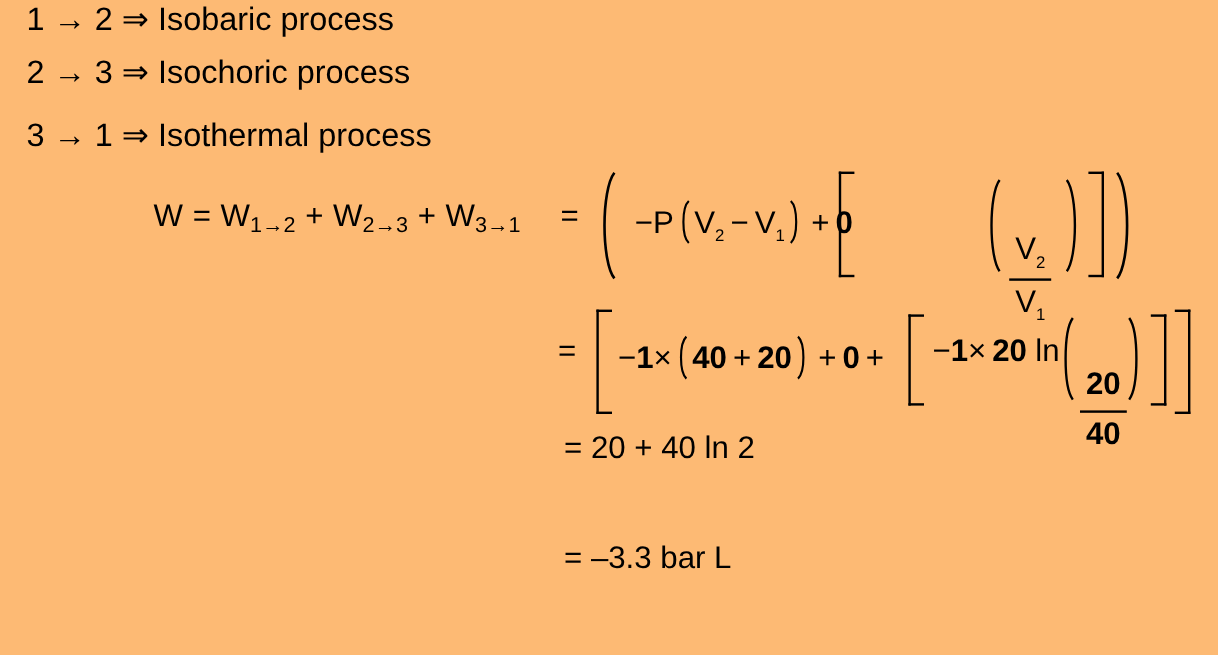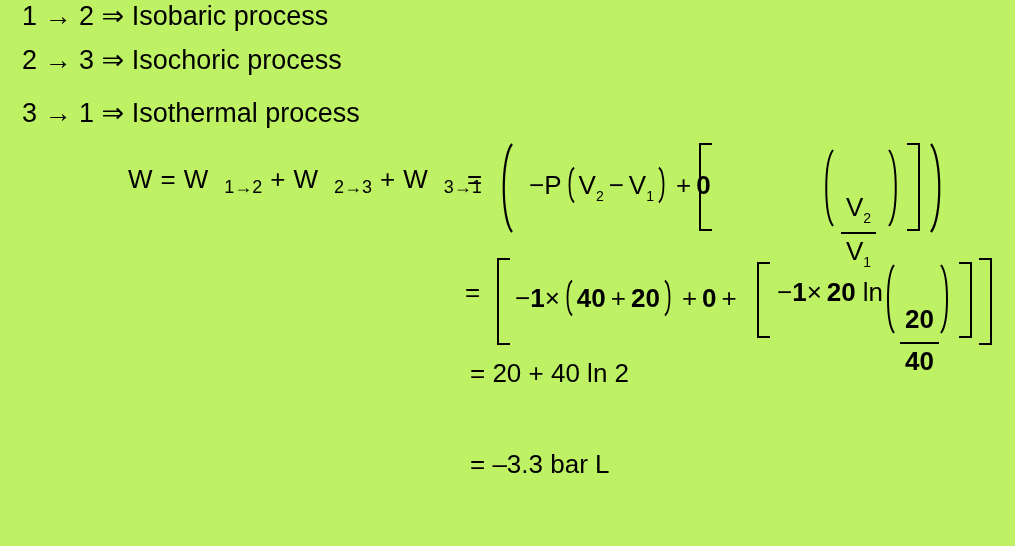--- a/index.html
+++ b/index.html
@@ -1,24 +1,24 @@
 <!DOCTYPE html>
 <html><head>
 <meta charset="utf-8">
 <style>
   html,body { margin:0; padding:0; background:#ffffff; }
   .canvas {
-    position:relative; width:1015px; height:546px; background:#bef264;
+    position:relative; width:1015px; height:546px; background:#fdba74;
     font-family:"Liberation Sans","DejaVu Sans",sans-serif; color:#000000;
     overflow:hidden;
   }
   .t { position:absolute; font-size:26px; line-height:26px; white-space:nowrap; }
   .f27 { font-size:27px; line-height:27px; }
   .proc { position:absolute; left:22px; font-size:27px; line-height:27px; white-space:nowrap; }
-  .wsub { font-size:18px; vertical-align:-5px;margin-left:16px; }
+  .wsub { font-size:18px; vertical-align:-5px; }
   .vsub { font-size:14px; vertical-align:-7px; }
   .op  { margin:0 8px; }
   .op2 { margin:0 5px; }
   .bd  { font-weight:bold; }
   .mlln { margin-left:7px; }
   .sqb { position:absolute; width:13px; box-sizing:border-box;
          border-top:2px solid #000; border-bottom:2px solid #000; }
   .sqb.l { border-left:2px solid #000; }
   .sqb.r { border-right:2px solid #000; }
   .psvg { position:absolute; }

